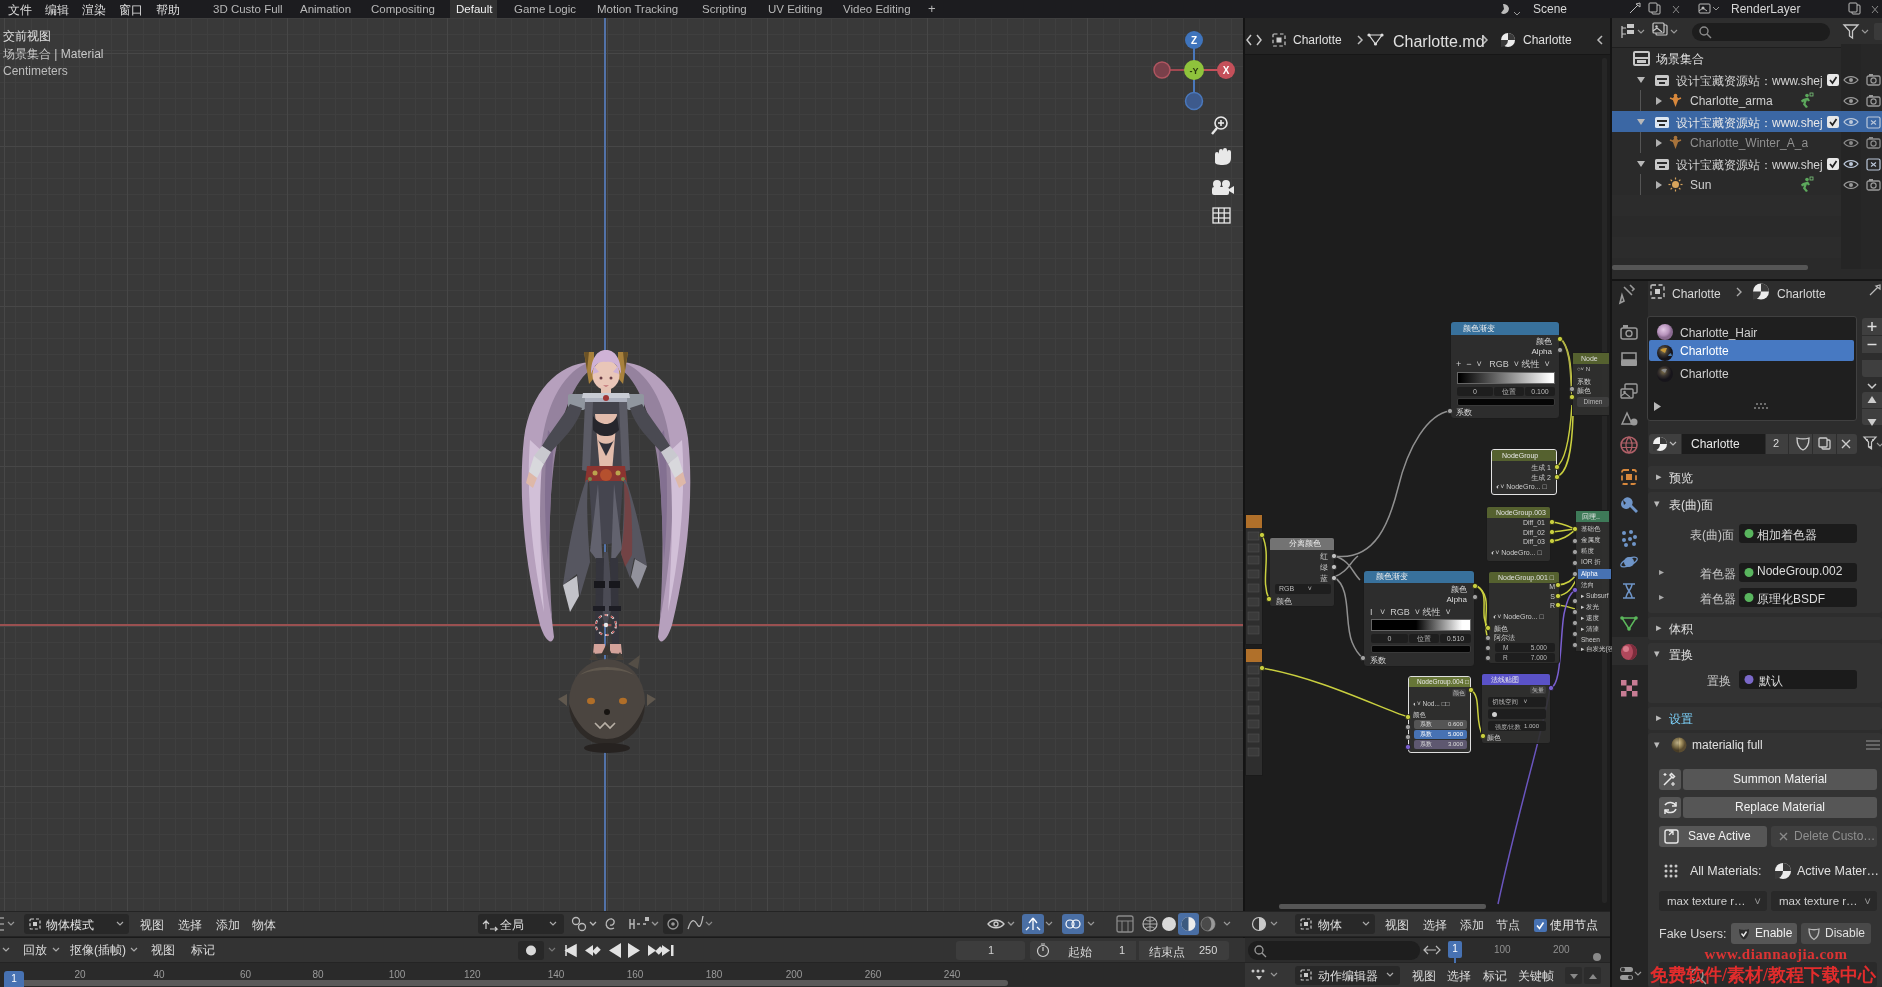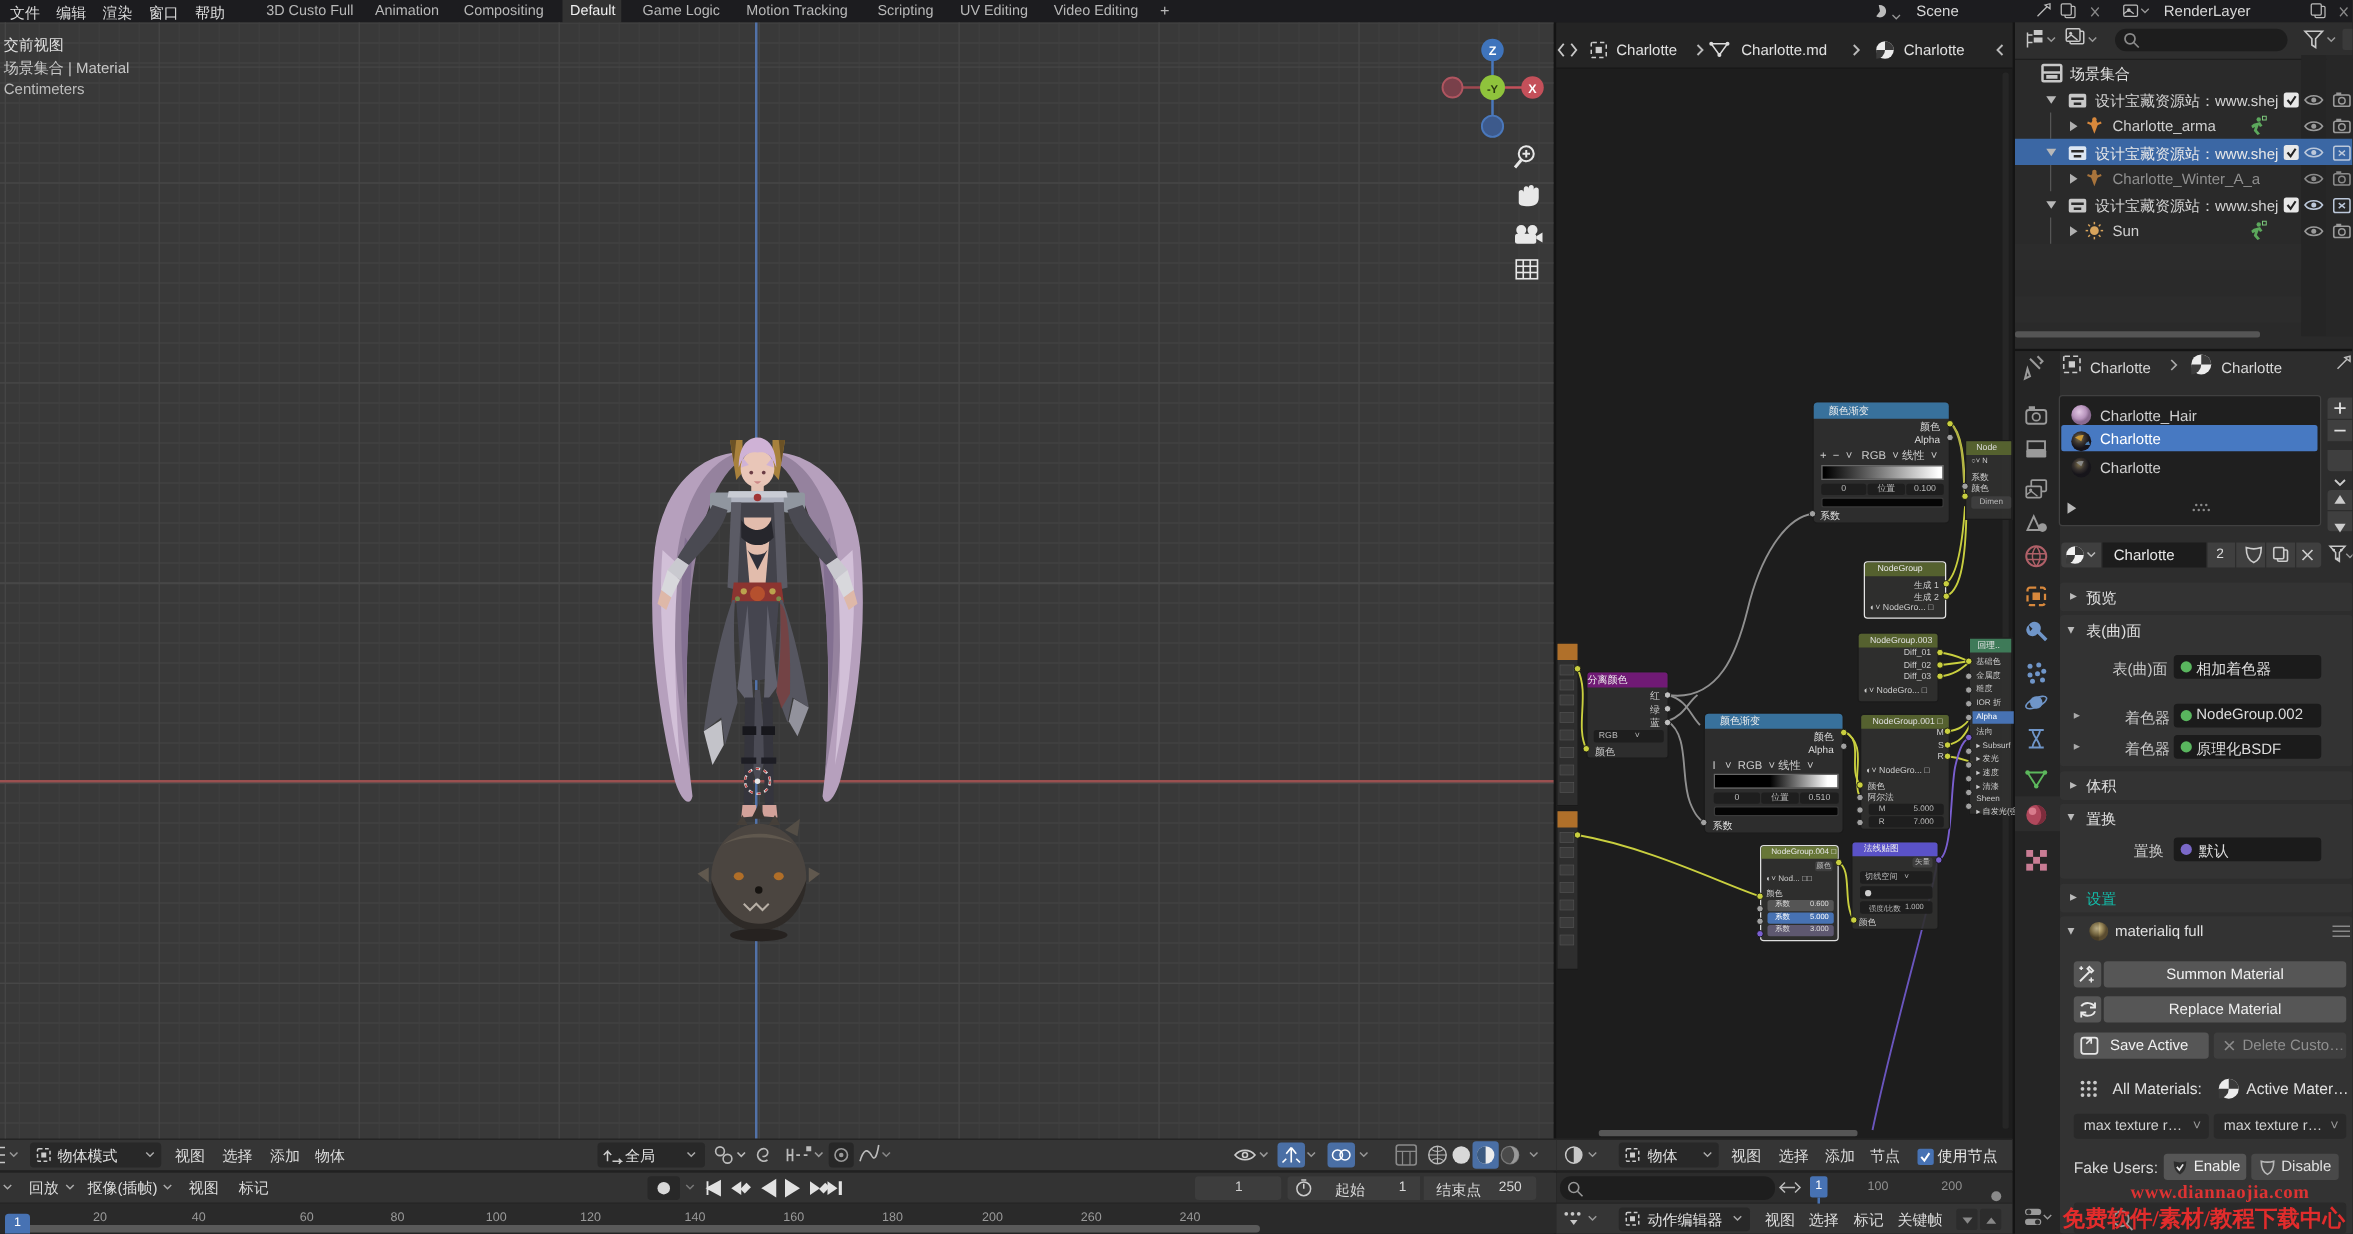--- a/index.html
+++ b/index.html
@@ -336,21 +336,21 @@
     <circle cx="124" cy="7" r="1.6" fill="#ddd"></circle>
     <circle cx="137" cy="7" r="1.6" fill="#ddd"></circle>
     <circle cx="130.5" cy="16" r="1.6" fill="#ddd"></circle>
  <path d="M238,8 l4,4 -4,4" stroke="#bbb" fill="none" stroke-width="1.5"></path>
  <circle cx="263" cy="12" r="7" fill="#ececec"></circle>
     <path d="M263,5 a7,7 0 0 1 7,7 l-7,0 z" fill="#3a3a3a"></path>
     <path d="M263,12 a7,7 0 0 1 -7,7 l0,-7 z" fill="#3a3a3a"></path>
  <path d="M357,8 l-4,4 4,4" stroke="#bbb" fill="none" stroke-width="1.5"></path>
 </svg>
 <div class="t" style="left:1293px;top:33px;font-size:12px;color:#e0e0e0">Charlotte</div>
-<div class="t" style="left:1393px;top:33px;font-size:12px;color:#e0e0e0">Charlotte.md</div>
+<div class="t" style="left:1393px;top:33px;font-size:16px;color:#e0e0e0">Charlotte.md</div>
 <div class="t" style="left:1523px;top:33px;font-size:12px;color:#e0e0e0">Charlotte</div>
 
 <div class="a" style="left:1279px;top:904px;width:207px;height:5px;background:#565656;border-radius:2px"></div>
 <div class="a" style="left:1602px;top:58px;width:5px;height:845px;background:#262626;border-radius:2px"></div>
 
 <div class="a" style="left:1245px;top:514px;width:18px;height:131px;background:#2e2e2e;border:1px solid #1a1a1a">
     <div style="height:13px;background:#b0702a"></div>
   </div>
 <div class="a" style="left:1245px;top:648px;width:18px;height:128px;background:#2e2e2e;border:1px solid #1a1a1a">
     <div style="height:13px;background:#b0702a"></div>
@@ -447,21 +447,21 @@
  <div class="t" style="left:5px;top:70px;font-size:6.5px;color:#ccc">法向</div>
  <div class="t" style="left:5px;top:81px;font-size:6.5px;color:#ccc">▸ Subsurf</div>
  <div class="t" style="left:5px;top:92px;font-size:6.5px;color:#ccc">▸ 发光</div>
  <div class="t" style="left:5px;top:103px;font-size:6.5px;color:#ccc">▸ 速度</div>
  <div class="t" style="left:5px;top:114px;font-size:6.5px;color:#ccc">▸ 清漆</div>
  <div class="t" style="left:5px;top:125px;font-size:6.5px;color:#ccc">Sheen</div>
  <div class="t" style="left:5px;top:134px;font-size:6.5px;color:#ccc">▸ 自发光(强</div>
 </div>
 
 <div class="a" style="left:1269px;top:537px;width:66px;height:70px;background:#2f2f2fE8;border:1px solid #1b1b1b;border-radius:3px">
- <div style="height:12px;background:#701a75;border-radius:2px 2px 0 0;font-size:8px;color:#eee;padding-left:0;line-height:12px">分离颜色</div>
+ <div style="height:12px;background:#737373;border-radius:2px 2px 0 0;font-size:8px;color:#eee;padding-left:19px;line-height:12px">分离颜色</div>
  <div class="t" style="right:6px;top:13px;font-size:8px;color:#ccc">红</div>
  <div class="t" style="right:6px;top:24px;font-size:8px;color:#ccc">绿</div>
  <div class="t" style="right:6px;top:35px;font-size:8px;color:#ccc">蓝</div>
  <div class="a" style="left:5px;top:46px;width:56px;height:10px;background:#1e1e1e;border-radius:2px;font-size:7px;color:#bbb;padding-left:4px;line-height:10px">RGB&nbsp;&nbsp;&nbsp;&nbsp;&nbsp;&nbsp;&nbsp;˅</div>
  <div class="t" style="left:6px;top:58px;font-size:8px;color:#ccc">颜色</div>
 </div>
 
 <div class="a" style="left:1363px;top:570px;width:112px;height:97px;background:#2f2f2fE8;border:1px solid #1b1b1b;border-radius:4px">
  <div style="height:12px;background:#38719c;border-radius:3px 3px 0 0;font-size:8px;color:#eee;padding-left:12px;line-height:12px">颜色渐变</div>
  <div class="t" style="right:7px;top:13px;font-size:8px;color:#ddd">颜色</div>
@@ -997,21 +997,21 @@
 <div class="t" style="left:1654px;top:647px;font-size:11px;color:#bbb">▾</div>
 <div class="t" style="left:1669px;top:647px;font-size:12px;color:#e0e0e0">置换</div>
 <div class="t" style="left:1707px;top:673px;font-size:12px;color:#c8c8c8">置换</div>
 <div class="a" style="left:1739px;top:670px;width:118px;height:19px;background:#1b1b1b;border-radius:3px"></div>
 <svg class="a" style="left:1739px;top:670px" width="20" height="19">
     <circle cx="10" cy="9.5" r="4.5" fill="#7a68c8"></circle>
   </svg>
 <div class="t" style="left:1759px;top:673px;font-size:12px;color:#ddd">默认</div>
 <div class="a" style="left:1648px;top:707px;width:234px;height:23px;background:#333333;border-radius:3px"></div>
 <div class="t" style="left:1656px;top:711px;font-size:11px;color:#bbb">▸</div>
-<div class="t" style="left:1669px;top:711px;font-size:12px;color:#14b8a6">设置</div>
+<div class="t" style="left:1669px;top:711px;font-size:12px;color:#7dd3fc">设置</div>
 <div class="a" style="left:1648px;top:733px;width:234px;height:254px;background:#333333;border-radius:3px"></div>
 <div class="t" style="left:1654px;top:738px;font-size:11px;color:#bbb">▾</div>
 <svg class="a" style="left:1670px;top:736px" width="18" height="18">
     <defs>
       <radialGradient id="mq" cx="40%" cy="35%">
         <stop offset="0%" stop-color="#e8d8a8"></stop>
         <stop offset="60%" stop-color="#9a8858"></stop>
         <stop offset="100%" stop-color="#5a4c30"></stop>
       </radialGradient>
     </defs>

